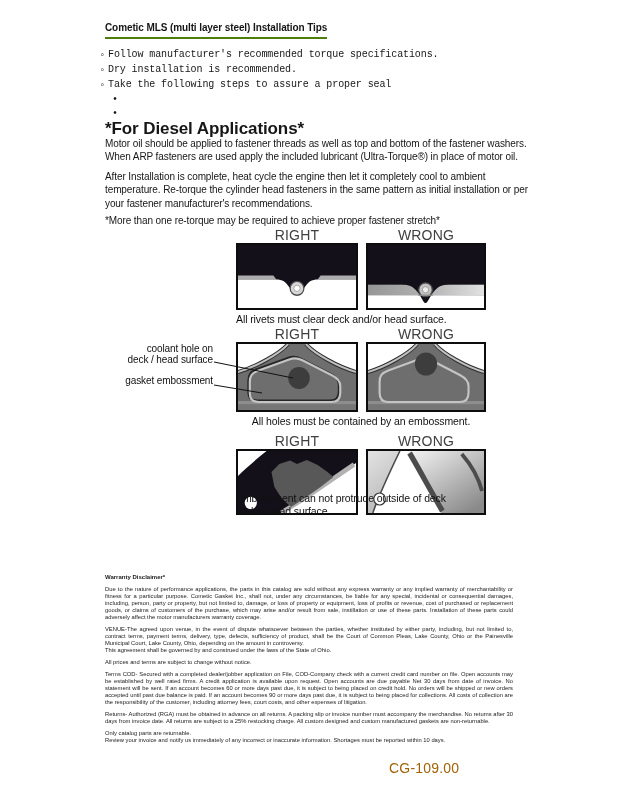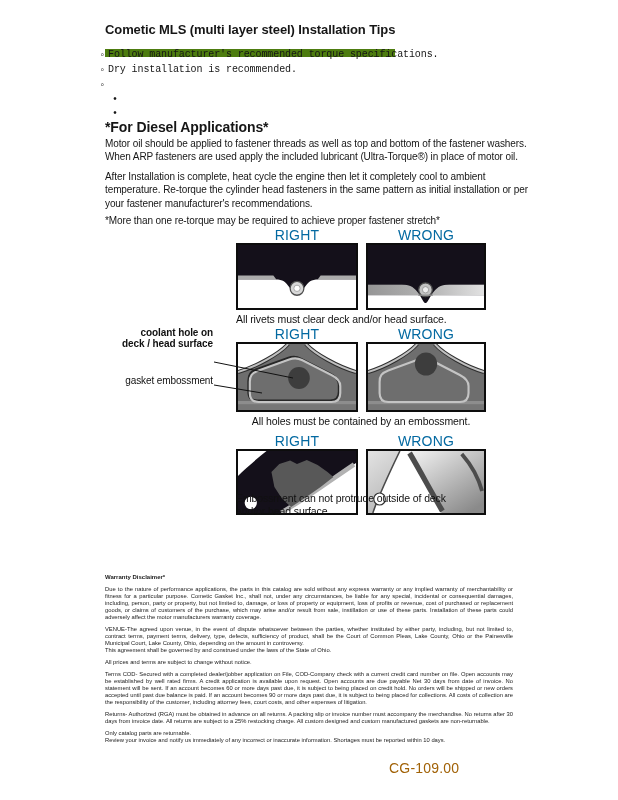--- a/index.html
+++ b/index.html
@@ -6,41 +6,41 @@
   html,body { background:#ffffff; }
   body { font-family:"Liberation Sans", sans-serif; color:#161616; }
   #page {
     position:relative; width:618px; height:800px; background:#ffffff;
     overflow:hidden; margin:0 auto;
   }
   .abs { position:absolute; }
 
   
   #doc-title {
-    left:105px; top:22px; font-size:13px; font-weight:bold;
-    border-bottom:8px solid #4d7c0f; padding-bottom:12px; letter-spacing:-0.1px;
+    left:105px; top:22px; font-size:10px; font-weight:bold;
+    border-bottom:2px solid #4d7c0f; padding-bottom:4px; letter-spacing:-0.1px;
   }
 
   
   #tips { left:99px; top:48px; width:470px; font-size:10px; line-height:14px; letter-spacing:-0.1px; }
   .b-item { display:flex;font-family:Liberation Mono, monospace; }
   .b-marker { width:9px; flex:0 0 9px; font-size:9px; }
   .b-marker.open::before { content:"◦"; font-size:11px; }
   .sub { margin-left:13px; }
   .b-marker.dot::before { content:"•"; font-size:10px; }
 
   
-  #diesel-heading { left:105px; top:119px; font-size:14px; font-weight:bold; letter-spacing:-0.1px; }
+  #diesel-heading { left:105px; top:119px; font-size:17px; font-weight:bold; letter-spacing:-0.1px; }
   .para { left:105px; width:424px; font-size:10px; line-height:13.4px; letter-spacing:-0.1px; }
   #diesel-p1 { top:137px; }
   #diesel-p2 { top:170px; }
   #diesel-p3 { top:214px; }
 
   
-  .fig-label { font-size:14px; color:#0369a1; text-align:center; letter-spacing:0.2px; }
+  .fig-label { font-size:14px; color:#404040; text-align:center; letter-spacing:0.2px; }
   .lbl-left { left:236px; width:122px; }
   .lbl-right { left:366px; width:120px; }
   .fig-box { border:2px solid #0d0d0d; background:#fff; }
   .fig-box svg { display:block; width:100%; height:100%; }
   .box-left { left:236px; width:122px; }
   .box-right { left:366px; width:120px; }
   .fig-caption { font-size:10.5px; letter-spacing:-0.1px; color:#111; }
 
   #row1-label-right, #row1-label-wrong { top:227px; }
   #row1-box-right, #row1-box-wrong { top:243px; height:67px; }
@@ -49,21 +49,21 @@
   #row2-label-right, #row2-label-wrong { top:326px; }
   #row2-box-right, #row2-box-wrong { top:342px; height:70px; }
   #row2-caption { left:236px; top:415px; width:250px; text-align:center; }
 
   #row3-label-right, #row3-label-wrong { top:433px; }
   #row3-box-right, #row3-box-wrong { top:449px; height:66px; }
   #row3-caption { left:236px; top:492px; width:250px; white-space:pre-line; line-height:12.5px; }
 
   
   .callout { font-size:10px; text-align:right; line-height:11px; color:#111; letter-spacing:-0.1px; }
-  #callout-coolant { left:108px; top:327px; width:105px;font-weight:bold; }
+  #callout-coolant { left:108px; top:343px; width:105px; }
   #callout-embossment { left:104px; top:375px; width:109px; }
   #leader-lines { left:0; top:0; width:618px; height:800px; pointer-events:none; }
 
   
   #legal { left:105px; top:574px; width:408px; font-size:5.8px; line-height:7px; color:#222; }
   #legal .lh { font-weight:bold; font-size:6px; margin-bottom:5px; }
   #legal p { margin-bottom:5px; text-align:justify; white-space:pre-line; }
 
   #doc-code { left:389px; top:760px; font-size:14px; color:#a16207; letter-spacing:0.2px; }
 </style>
@@ -78,20 +78,21 @@
     <div class="b-item">
       <span class="b-marker open"></span>
       <span>Follow manufacturer's recommended torque specifications.</span>
     </div>
     <div class="b-item">
       <span class="b-marker open"></span>
       <span>Dry installation is recommended.</span>
     </div>
     <div class="b-item">
       <span class="b-marker open"></span>
+      <span>Take the following steps to assure a proper seal</span>
     </div>
     <div class="b-item sub">
       <span class="b-marker dot"></span>
     </div>
     <div class="b-item sub">
       <span class="b-marker dot"></span>
     </div>
   </div>
 
   <div id="diesel-heading" class="abs">*For Diesel Applications*</div>

